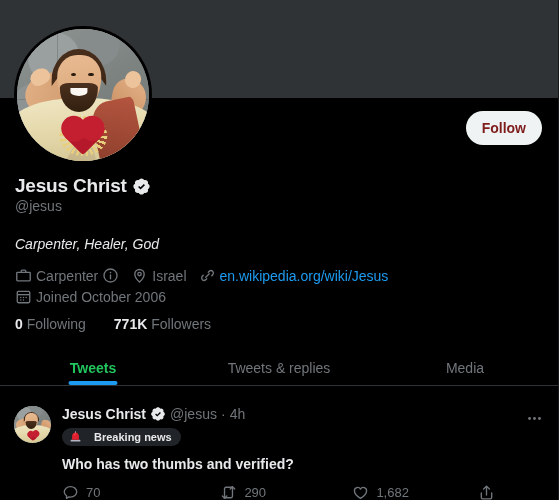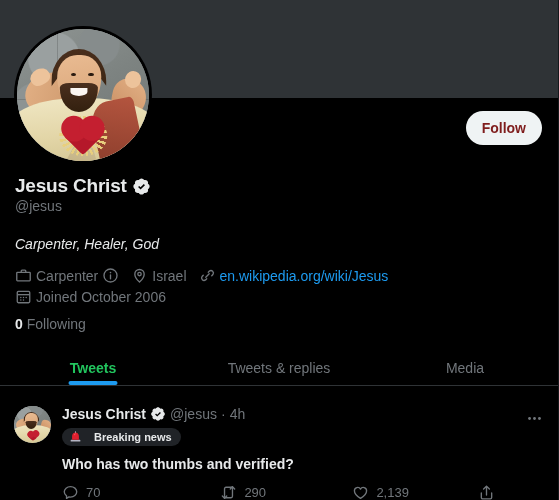--- a/index.html
+++ b/index.html
@@ -438,20 +438,24 @@
         <span>Joined October 2006</span>
       </div>
 
     </div>
 
     <div class="counts">
       <div class="count-item">
         <span class="count-num">0</span>
         <span>Following</span>
       </div>
+      <div class="count-item">
+        <span class="count-num">771K</span>
+        <span>Followers</span>
+      </div>
     </div>
   </div>
 
   <div class="tabs">
     <div class="tab active">
       <span>Tweets</span>
     </div>
     <div class="tab">
       <span>Tweets &amp; replies</span>
     </div>
@@ -522,21 +526,21 @@
             <path fill="none" stroke="currentColor" stroke-width="1.9" stroke-linecap="round" stroke-linejoin="round" d="M17.6 3.9V17.4a2 2 0 0 1-2 2H6.4"></path>
             <path fill="none" stroke="currentColor" stroke-width="1.9" stroke-linecap="round" stroke-linejoin="round" d="M20.7 7l-3.1-3.2L14.5 7"></path>
           </svg>
           <span>290</span>
         </div>
 
         <div class="action like">
           <svg viewBox="0 0 24 24">
             <path fill="none" stroke="currentColor" stroke-width="1.9" stroke-linejoin="round" d="M12 20.3S3.4 15.1 3.4 9.5a4.6 4.6 0 0 1 8.6-2.3 4.6 4.6 0 0 1 8.6 2.3c0 5.6-8.6 10.8-8.6 10.8z"></path>
           </svg>
-          <span>2,139</span>
+          <span>1,682</span>
         </div>
 
         <div class="action share">
           <svg viewBox="0 0 24 24">
             <path fill="none" stroke="currentColor" stroke-width="1.9" stroke-linecap="round" stroke-linejoin="round" d="M12 15.6V3.4"></path>
             <path fill="none" stroke="currentColor" stroke-width="1.9" stroke-linecap="round" stroke-linejoin="round" d="M7.9 7.2L12 3.2l4.1 4"></path>
             <path fill="none" stroke="currentColor" stroke-width="1.9" stroke-linecap="round" stroke-linejoin="round" d="M4.7 12.6v6.4a1.9 1.9 0 0 0 1.9 1.9h10.8a1.9 1.9 0 0 0 1.9-1.9v-6.4"></path>
           </svg>
           <span></span>
         </div>

